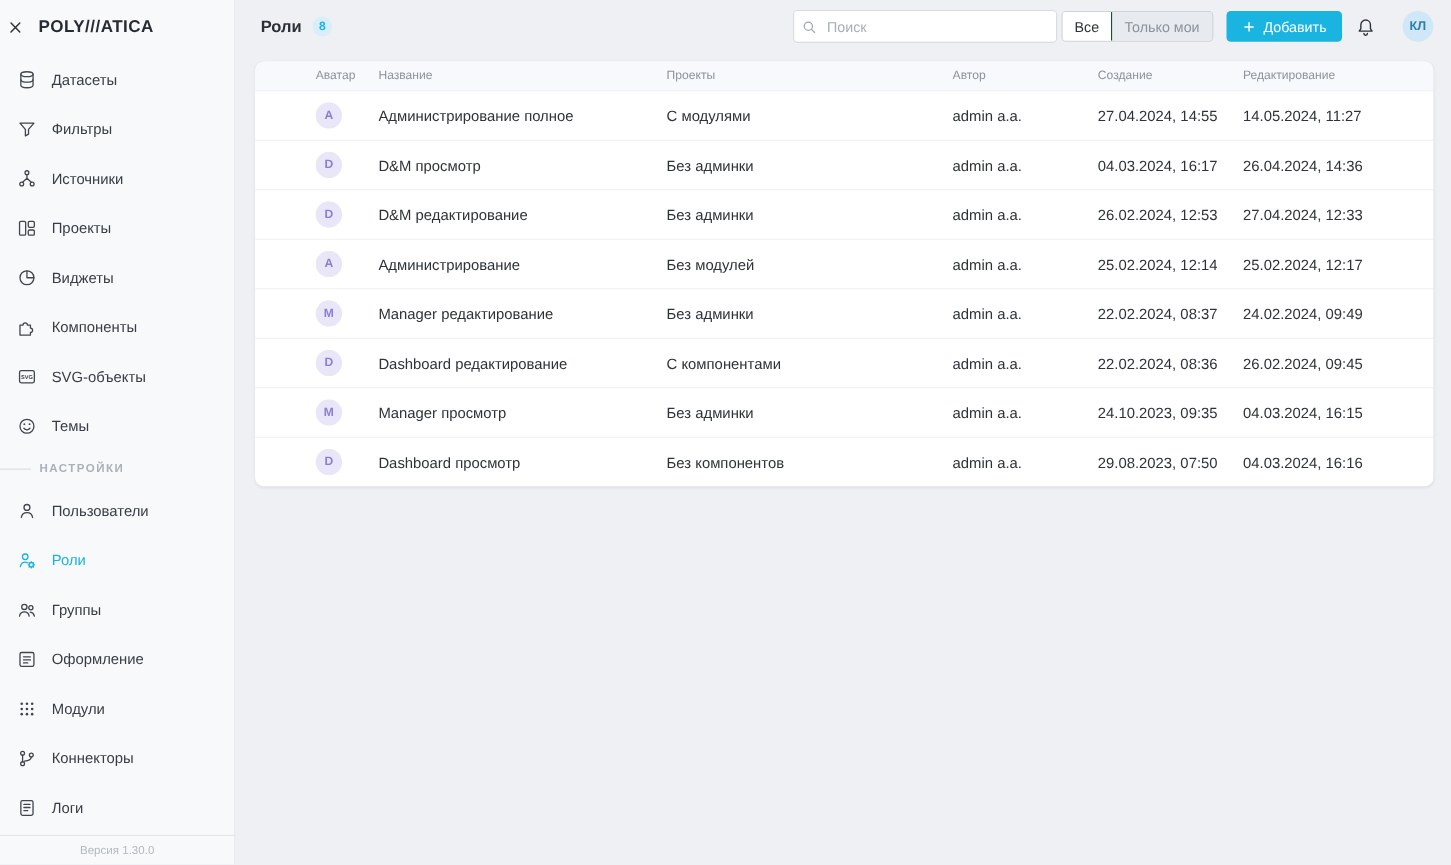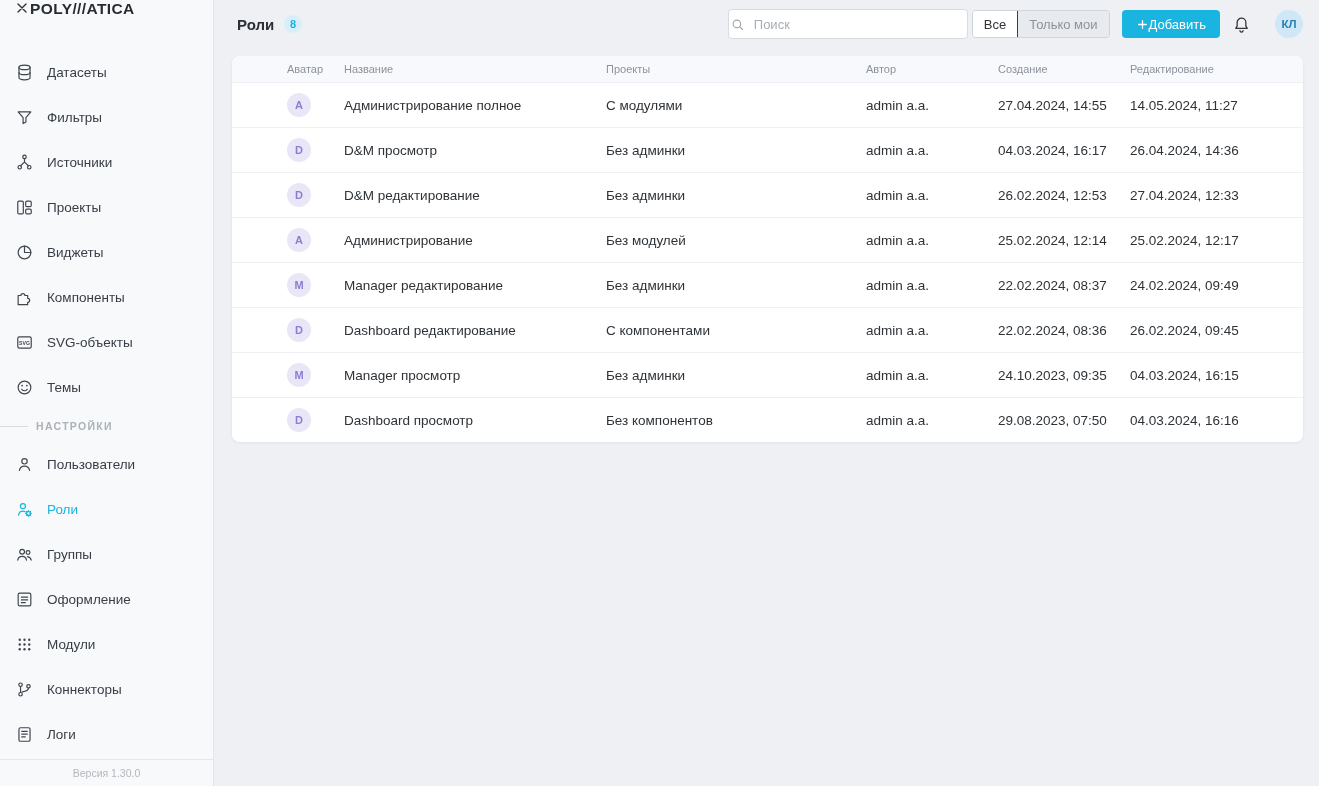--- a/index.html
+++ b/index.html
@@ -11,21 +11,21 @@
     --accent:#1ab4e0;
   }
   svg { display:block; }
 
   
   .sidebar {
     width:214px; min-width:214px; height:786px;
     background:#f8f9fb; border-right:1px solid #e4e6ea;
     display:flex; flex-direction:column;
   }
-  .sidebar-header { height:50px; min-height:50px; display:flex; padding:0 14px; }
+  .sidebar-header { height:50px; min-height:50px; display:flex; align-items:center; padding:0 6px; gap:13px; }
   .close-btn { color:#2e3338; cursor:pointer; display:flex; }
   .logo { font-weight:700; font-size:15.5px; letter-spacing:.4px; color:#272c33; white-space:nowrap; }
   .nav-item {
     height:45px; display:flex; align-items:center; gap:13px; padding:0 14px;
     color:#383e46; font-size:13.5px; cursor:pointer; white-space:nowrap;
   }
   .nav-item .icon { width:20px; height:20px; display:flex; align-items:center; justify-content:center; color:#40464e; }
   .nav-item.active, .nav-item.active .icon { color:var(--accent); }
   .section-row { height:32px; display:flex; align-items:center; gap:8px; }
   .section-line { width:28px; height:1px; background:#d9dcdf; }
@@ -41,31 +41,31 @@
   .topbar { height:48px; min-height:48px; display:flex; align-items:center; padding:0 16px 0 23px; }
   .page-title { font-size:15px; font-weight:700; color:#2b3036; }
   .count-badge {
     width:18px; height:18px; border-radius:50%; margin-left:10px;
     background:var(--badge-bg,#d8effa); color:var(--accent);
     font-size:11px; font-weight:600; display:flex; align-items:center; justify-content:center;
   }
   .search-box {
     margin-left:auto; width:240px; height:30px; background:#fff;
     border:1px solid #d8dce1; border-radius:4px;
-    display:flex; align-items:center; padding:0 1px; gap:7px; color:#a0a6ae;
+    display:flex; align-items:center; padding:0 6px; gap:7px; color:#a0a6ae;
   }
   .search-box input { border:none; outline:none; flex:1; min-width:0; font-size:13px; color:#333; background:transparent; }
   .search-box input::placeholder { color:#a8aeb6; }
   .segmented { display:flex; border:1px solid #cfd4da; border-radius:4px; overflow:hidden; height:28px; margin-left:4px; }
   .seg { padding:0 11px; display:flex; align-items:center; font-size:13px; cursor:pointer; white-space:nowrap; }
   .seg.selected { background:#fff; color:#2e3338; }
   .seg.unselected { background:#e7eaee; color:#8d939b; border-left:1px solid #14532d; }
   .add-btn {
     height:28px; background:var(--accent); color:#fff; border:none; border-radius:4px;
-    display:flex; align-items:center; padding:8px 14px; font-size:13px;
+    display:flex; align-items:center; gap:7px; padding:8px 14px; font-size:13px;
     cursor:pointer; margin-left:12px; font-family:inherit;
   }
   .bell { color:#2e3338; margin-left:12px; cursor:pointer; display:flex; }
   .user-avatar {
     width:28px; height:28px; border-radius:50%; margin-left:24px; cursor:pointer;
     background:var(--user-avatar-bg,#cfe7f6); color:var(--user-avatar-text,#2b7fae);
     font-size:11.5px; font-weight:700; display:flex; align-items:center; justify-content:center;
   }
 
   

